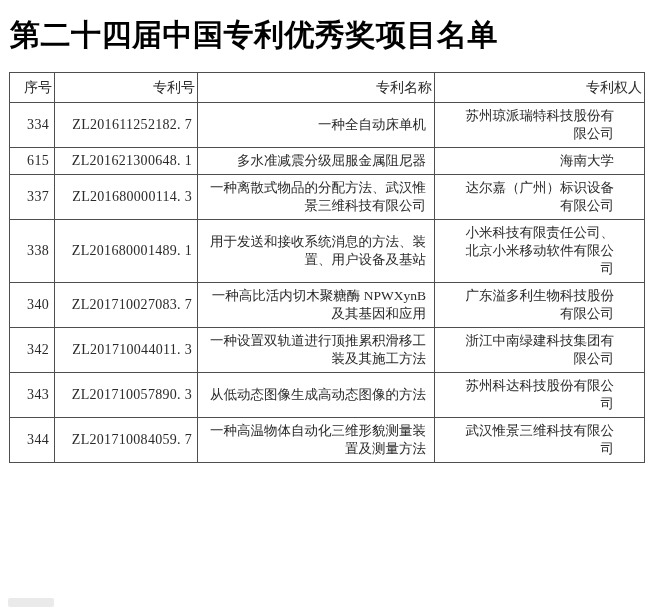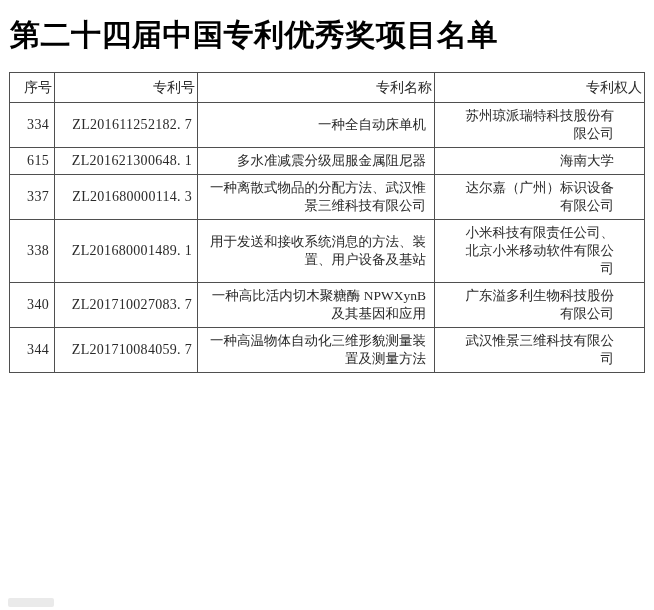--- a/index.html
+++ b/index.html
@@ -119,20 +119,32 @@
           <td class="cell-name">用于发送和接收系统消息的方法、装置、用户设备及基站</td>
           <td class="cell-owner">小米科技有限责任公司、北京小米移动软件有限公司</td>
         </tr>
         <tr>
           <td class="cell-no">340</td>
           <td class="cell-patent_no">ZL201710027083. 7</td>
           <td class="cell-name">一种高比活内切木聚糖酶 NPWXynB 及其基因和应用</td>
           <td class="cell-owner">广东溢多利生物科技股份有限公司</td>
         </tr>
         <tr>
+          <td class="cell-no">342</td>
+          <td class="cell-patent_no">ZL201710044011. 3</td>
+          <td class="cell-name">一种设置双轨道进行顶推累积滑移工装及其施工方法</td>
+          <td class="cell-owner">浙江中南绿建科技集团有限公司</td>
+        </tr>
+        <tr>
+          <td class="cell-no">343</td>
+          <td class="cell-patent_no">ZL201710057890. 3</td>
+          <td class="cell-name">从低动态图像生成高动态图像的方法</td>
+          <td class="cell-owner">苏州科达科技股份有限公司</td>
+        </tr>
+        <tr>
           <td class="cell-no">344</td>
           <td class="cell-patent_no">ZL201710084059. 7</td>
           <td class="cell-name">一种高温物体自动化三维形貌测量装置及测量方法</td>
           <td class="cell-owner">武汉惟景三维科技有限公司</td>
         </tr>
       </tbody>
   </table>
 
   <div class="scan-smudge"></div>
 </div>

